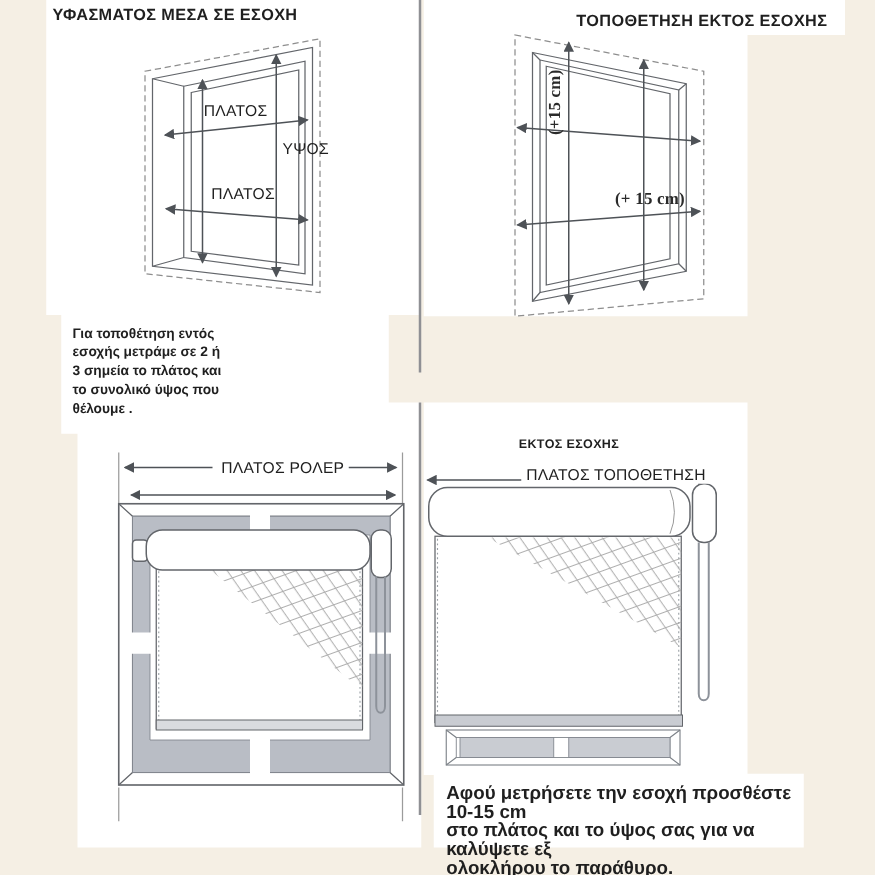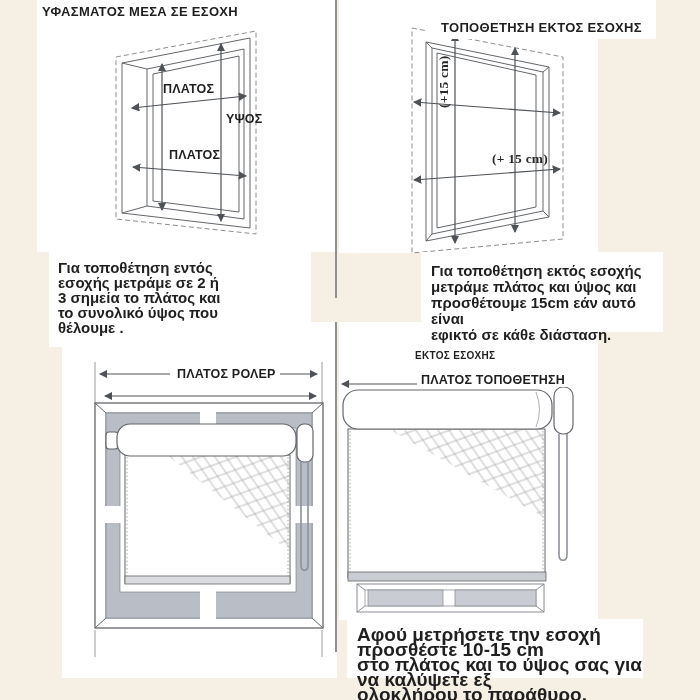--- a/index.html
+++ b/index.html
@@ -10,32 +10,32 @@
     color:var(--text);
   }
   .panel{position:absolute;background:var(--panel);z-index:0;}
   .divider{position:absolute;left:335px;width:2px;background:var(--divider);z-index:1;}
   .diagram{position:absolute;z-index:2;}
   .title{
     position:absolute;z-index:3;font-weight:700;font-size:13px;
     letter-spacing:.3px;white-space:nowrap;color:var(--text);
   }
   .dlabel{
-    position:absolute;z-index:3;font-weight:700;font-size:12.5px;
+    position:absolute;z-index:3;font-weight:400;font-size:12.5px;
     letter-spacing:.2px;white-space:nowrap;color:var(--text);
   }
   .bg-white{background:var(--panel);padding:0 4px;}
   .serif{
     font-family:"Liberation Serif",serif;font-weight:600;font-size:13.5px;
     letter-spacing:.2px;color:#2a2a2a;
   }
   .vlabel{transform:rotate(-90deg);transform-origin:0 0;}
   .caption{
     position:absolute;z-index:3;background:var(--panel);
-    font-weight:700;font-size:15px;line-height:15.5px;
+    font-weight:700;font-size:11px;line-height:15.5px;
     white-space:pre-line;color:var(--text);box-sizing:border-box;
   }
   
   .s-dash{fill:none;stroke:#8e8e8e;stroke-width:1;stroke-dasharray:5 3;}
   .s-fill{fill:#fff;stroke:var(--line);stroke-width:1;}
   .s-line{fill:none;stroke:var(--line);stroke-width:1;}
   .arrow{fill:none;stroke:var(--arrow);stroke-width:1.2;}
   .ext{stroke:#9b9b9b;stroke-width:1;}
   .wall{fill:var(--wall);stroke:#81868e;stroke-width:.7;fill-rule:evenodd;}
   .gap{fill:#fff;stroke:none;}
@@ -83,21 +83,21 @@
   <div class="dlabel" style="left:163px;top:82px">ΠΛΑΤΟΣ</div>
   <div class="dlabel" style="left:169px;top:148px">ΠΛΑΤΟΣ</div>
   <div class="dlabel" style="left:226px;top:112px">ΥΨΟΣ</div>
 
   <div class="caption" style="left:49px;top:250px;width:262px;height:97px;padding:10px 0 0 9px;line-height:15px">Για τοποθέτηση εντός
 εσοχής μετράμε σε 2 ή
 3 σημεία το πλάτος και
 το συνολικό ύψος που
 θέλουμε .</div>
 
-  <div class="title bg-white" style="left:427px;top:0;padding:20px 14px 4px">ΤΟΠΟΘΕΤΗΣΗ ΕΚΤΟΣ ΕΣΟΧΗΣ</div>
+  <div class="title bg-white" style="left:447px;top:0;padding:9px 14px 4px">ΤΟΠΟΘΕΤΗΣΗ ΕΚΤΟΣ ΕΣΟΧΗΣ</div>
 
   <svg class="diagram" style="left:405px;top:25px" width="195" height="232" viewBox="405 25 195 232">
     <defs>
       <marker id="ar2" viewBox="0 0 8 8" markerWidth="7" markerHeight="7" refX="7" refY="4" orient="auto-start-reverse">
           <path d="M0,0L8,4L0,8Z" style="fill:var(--arrow)"></path>
         </marker>
     </defs>
     <path class="s-dash" d="M412,28 L563,57 L563,239 L412,253 Z"></path>
     <path class="s-fill" d="M426,42 L549,67 L549,217 L426,241 Z"></path>
     <path class="s-line" d="M432,48 L543,72 L543,211 L432,234 Z"></path>
@@ -105,24 +105,20 @@
     <path class="s-line" d="M437,53 L536,75 L536,207 L437,228 Z"></path>
     <line class="arrow" x1="455" y1="34" x2="455" y2="243" marker-start="url(#ar2)" marker-end="url(#ar2)"></line>
     <line class="arrow" x1="515" y1="48" x2="515" y2="232" marker-start="url(#ar2)" marker-end="url(#ar2)"></line>
     <line class="arrow" x1="414" y1="102" x2="560" y2="113" marker-start="url(#ar2)" marker-end="url(#ar2)"></line>
     <line class="arrow" x1="414" y1="180" x2="560" y2="169" marker-start="url(#ar2)" marker-end="url(#ar2)"></line>
   </svg>
 
   <div class="dlabel serif vlabel" style="left:436px;top:108px">(+15 cm)</div>
   <div class="dlabel serif" style="left:492px;top:151px">(+ 15 cm)</div>
 
-  <div class="caption" style="left:421px;top:252px;width:242px;height:80px;padding:11px 0 0 10px;line-height:16px">Για  τοποθέτηση εκτός εσοχής
-μετράμε πλάτος και ύψος και
-προσθέτουμε 15cm εάν αυτό είναι
-εφικτό σε κάθε διάσταση.</div>
 
   <svg class="diagram" style="left:85px;top:358px" width="252" height="302" viewBox="85 358 252 302">
     <defs>
       <marker id="ar3" viewBox="0 0 8 8" markerWidth="7" markerHeight="7" refX="7" refY="4" orient="auto-start-reverse">
           <path d="M0,0L8,4L0,8Z" style="fill:var(--arrow)"></path>
         </marker>
       <pattern id="xhA3" width="9" height="9" patternUnits="userSpaceOnUse" patternTransform="rotate(-35)">
         <line x1="4" y1="0" x2="4" y2="9" class="hatch"></line>
       </pattern>
       <pattern id="xhB3" width="12" height="12" patternUnits="userSpaceOnUse" patternTransform="rotate(70)">
@@ -191,17 +187,17 @@
     <rect class="bar" x="348" y="572" width="198" height="9" style="fill:#c9ccd2"></rect>
 
     <rect class="blind" x="343" y="390" width="209" height="39" rx="15"></rect>
     <path class="thin" d="M536,392 q7,18 0,35"></path>
     <rect class="blind" x="554" y="387" width="19" height="47" rx="9"></rect>
     <path class="chain" d="M559,434 V555 c0,7 8,7 8,0 V434"></path>
   </svg>
 
   <div class="dlabel bg-white" style="left:417px;top:373px">ΠΛΑΤΟΣ ΤΟΠΟΘΕΤΗΣΗ</div>
 
-  <div class="caption" style="left:347px;top:619px;width:296px;height:59px;padding:8px 0 0 10px;line-height:15px;font-size:19px">Αφού μετρήσετε την εσοχή προσθέστε 10-15 cm
+  <div class="caption" style="left:347px;top:619px;width:296px;height:59px;padding:8px 0 0 10px;line-height:15px;font-size:15px">Αφού μετρήσετε την εσοχή προσθέστε 10-15 cm
 στο πλάτος και το ύψος σας για να καλύψετε εξ
 ολοκλήρου το παράθυρο.</div>
 
 </div>
 
 </body></html>

